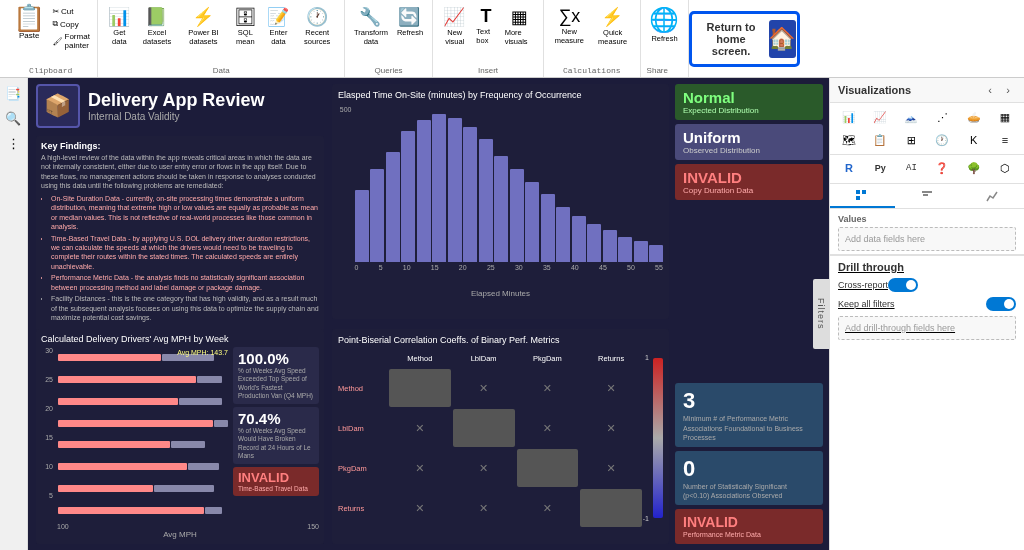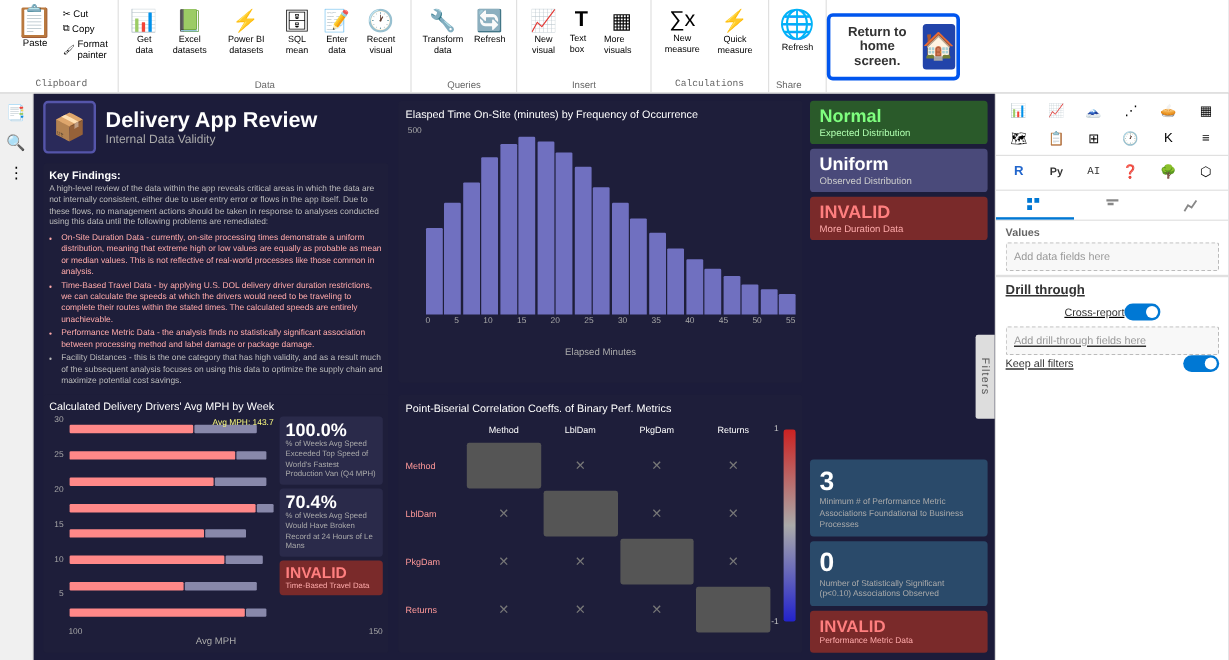--- a/index.html
+++ b/index.html
@@ -44,21 +44,21 @@
         <div style="display:flex;flex-direction:column;align-items:center;cursor:pointer;padding:2px 3px;border-radius:2px;min-width:28px;">
           <span style="font-size:18px;">🗄</span>
           <span style="font-size:7.5px;text-align:center;">SQL mean</span>
         </div>
         <div style="display:flex;flex-direction:column;align-items:center;cursor:pointer;padding:2px 3px;border-radius:2px;min-width:30px;">
           <span style="font-size:18px;">📝</span>
           <span style="font-size:7.5px;text-align:center;">Enter data</span>
         </div>
         <div style="display:flex;flex-direction:column;align-items:center;cursor:pointer;padding:2px 3px;border-radius:2px;min-width:34px;">
           <span style="font-size:18px;">🕐</span>
-          <span style="font-size:7.5px;text-align:center;">Recent visual</span>
+          <span style="font-size:7.5px;text-align:center;">Recent sources</span>
         </div>
       </div>
       <div style="font-size:8px;color:#666;text-align:center;">Data</div>
     </div>
 
     <div style="display:flex;flex-direction:column;padding:4px 6px 2px;border-right:1px solid #e0e0e0;">
       <div style="display:flex;gap:3px;flex:1;align-items:flex-start;">
         <div style="display:flex;flex-direction:column;align-items:center;cursor:pointer;padding:2px 3px;">
           <span style="font-size:18px;">🔧</span>
           <span style="font-size:7.5px;text-align:center;">Transform data</span>
@@ -205,21 +205,21 @@
         <div style="background:#2a5a2a;border-radius:3px;padding:5px 8px;">
           <div style="color:#7fff7f;font-size:15px;font-weight:bold;">Normal</div>
           <div style="color:#afffaf;font-size:8px;">Expected Distribution</div>
         </div>
         <div style="background:#4a4a7a;border-radius:3px;padding:5px 8px;">
           <div style="color:#fff;font-size:15px;font-weight:bold;">Uniform</div>
           <div style="color:#ccc;font-size:8px;">Observed Distribution</div>
         </div>
         <div style="background:#7a2a2a;border-radius:3px;padding:5px 8px;">
           <div style="color:#ff7f7f;font-size:15px;font-weight:bold;">INVALID</div>
-          <div style="color:#ffaaaa;font-size:8px;">More Duration Data</div>
+          <div style="color:#ffaaaa;font-size:8px;">Copy Duration Data</div>
         </div>
       </div>
 
       <div style="position:absolute;bottom:6px;left:304px;right:160px;height:215px;background:#1e1e3a;border-radius:3px;padding:6px;">
         <div style="color:#fff;font-size:9px;margin-bottom:3px;">Point-Biserial Correlation Coeffs. of Binary Perf. Metrics</div>
 
         <div style="display:flex;height:180px;">
           <div style="flex:1;position:relative;">
 
             <div style="position:absolute;right:0;top:10px;bottom:10px;width:10px;background:linear-gradient(to bottom,#cc2222,#aaaaaa,#2222cc);border-radius:2px;"></div>
@@ -348,20 +348,27 @@
           <div style="color:#ff7f7f;font-size:14px;font-weight:bold;">INVALID</div>
           <div style="color:#ffaaaa;font-size:7px;line-height:1.3;">Performance Metric Data</div>
         </div>
       </div>
 
       <div style="position:absolute;right:0;top:50%;transform:translateY(-50%);width:16px;height:70px;background:#ddd;border-radius:2px 0 0 2px;display:flex;align-items:center;justify-content:center;cursor:pointer;writing-mode:vertical-rl;font-size:9px;color:#555;letter-spacing:1px;">Filters</div>
     </div>
 
     <div style="width:195px;background:#fff;border-left:1px solid #ddd;display:flex;flex-direction:column;overflow:hidden;">
 
+      <div style="display:flex;justify-content:space-between;align-items:center;padding:4px 8px;border-bottom:1px solid #e0e0e0;background:#f8f8f8;">
+        <span style="font-size:11px;font-weight:600;color:#333;">Visualizations</span>
+        <div style="display:flex;gap:2px;">
+          <div style="width:16px;height:16px;display:flex;align-items:center;justify-content:center;cursor:pointer;font-size:11px;color:#555;">‹</div>
+          <div style="width:16px;height:16px;display:flex;align-items:center;justify-content:center;cursor:pointer;font-size:11px;color:#555;">›</div>
+        </div>
+      </div>
 
       <div style="display:grid;grid-template-columns:repeat(6,1fr);gap:1px;padding:3px 4px;border-bottom:1px solid #e0e0e0;">
         <div style="height:22px;display:flex;align-items:center;justify-content:center;cursor:pointer;border-radius:2px;font-size:11px;border:1px solid transparent;">📊</div>
         <div style="height:22px;display:flex;align-items:center;justify-content:center;cursor:pointer;border-radius:2px;font-size:11px;border:1px solid transparent;">📈</div>
         <div style="height:22px;display:flex;align-items:center;justify-content:center;cursor:pointer;border-radius:2px;font-size:11px;border:1px solid transparent;">🗻</div>
         <div style="height:22px;display:flex;align-items:center;justify-content:center;cursor:pointer;border-radius:2px;font-size:11px;border:1px solid transparent;">⋰</div>
         <div style="height:22px;display:flex;align-items:center;justify-content:center;cursor:pointer;border-radius:2px;font-size:11px;border:1px solid transparent;">🥧</div>
         <div style="height:22px;display:flex;align-items:center;justify-content:center;cursor:pointer;border-radius:2px;font-size:11px;border:1px solid transparent;">▦</div>
         <div style="height:22px;display:flex;align-items:center;justify-content:center;cursor:pointer;border-radius:2px;font-size:11px;border:1px solid transparent;">🗺</div>
         <div style="height:22px;display:flex;align-items:center;justify-content:center;cursor:pointer;border-radius:2px;font-size:11px;border:1px solid transparent;">📋</div>
@@ -401,29 +408,29 @@
         </div>
       </div>
 
       <div style="padding:5px 8px 3px;border-bottom:1px solid #e0e0e0;">
         <div style="font-size:9px;color:#666;font-weight:600;margin-bottom:3px;">Values</div>
         <div style="background:#f8f8f8;border:1px dashed #bbb;border-radius:2px;padding:4px 6px;font-size:9px;color:#999;min-height:24px;display:flex;align-items:center;">Add data fields here</div>
       </div>
 
       <div style="padding:5px 8px;border-top:1px solid #e0e0e0;text-decoration:underline;">
         <div style="font-size:11px;font-weight:700;color:#333;margin-bottom:5px;">Drill through</div>
-        <div style="display:flex;justify-content:center;align-items:center;margin-bottom:5px;">
+        <div style="display:flex;justify-content:flex-start;align-items:center;margin-bottom:5px;">
           <span style="font-size:9px;color:#333;">Cross-report</span>
           <div style="width:30px;height:14px;background:#0078d4;border-radius:7px;position:relative;cursor:pointer;">
             <div style="width:10px;height:10px;background:#fff;border-radius:50%;position:absolute;top:2px;right:2px;"></div>
           </div>
         </div>
-        <div style="background:#f8f8f8;border:1px dashed #bbb;border-radius:2px;padding:4px 6px;font-size:9px;color:#999;min-height:24px;display:flex;align-items:center;">Add drill-through fields here</div>
         <div style="display:flex;justify-content:space-between;align-items:center;margin-bottom:5px;">
           <span style="font-size:9px;color:#333;">Keep all filters</span>
           <div style="width:30px;height:14px;background:#0078d4;border-radius:7px;position:relative;cursor:pointer;">
             <div style="width:10px;height:10px;background:#fff;border-radius:50%;position:absolute;top:2px;right:2px;"></div>
           </div>
         </div>
+        <div style="background:#f8f8f8;border:1px dashed #bbb;border-radius:2px;padding:4px 6px;font-size:9px;color:#999;min-height:24px;display:flex;align-items:center;">Add drill-through fields here</div>
       </div>
     </div>
   </div>
 </div>
 
 </body></html>

